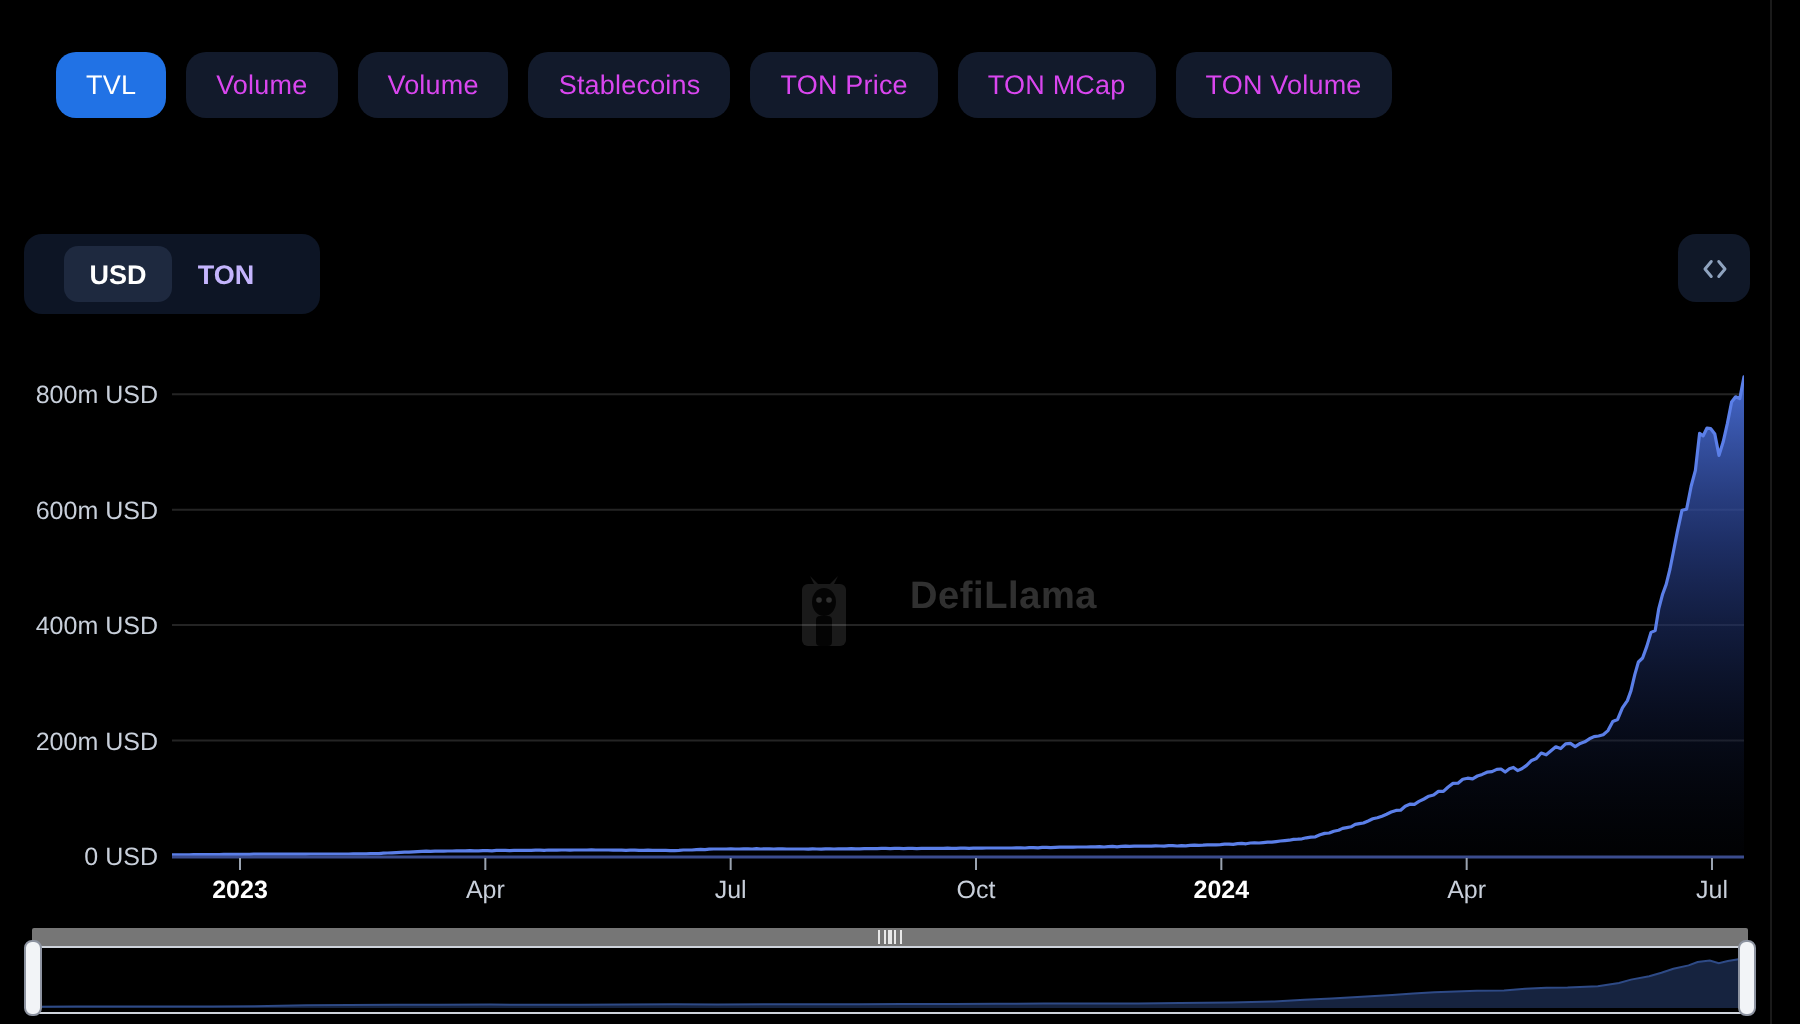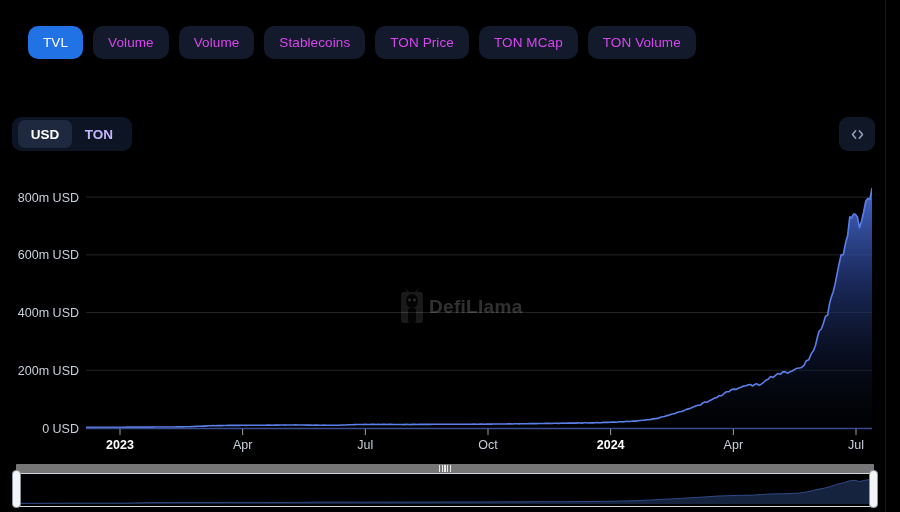--- a/index.html
+++ b/index.html
@@ -58,21 +58,21 @@
     left: 12px; top: 117px;
     width: 876px;
     height: 34px;
   }
   #denom-toggle {
     position: absolute;
     left: 0; top: 0;
     display: inline-flex;
     background: #0d1525;
     border-radius: 9px;
-    padding: 6px;
+    padding: 20px;
     height: 34px;
     align-items: center;
   }
   .denom {
     height: 28px;
     min-width: 54px;
     border: none;
     background: transparent;
     color: #c4b5fd;
     font-size: 13.5px;
@@ -126,22 +126,22 @@
   .xtick-label.year { fill: #ffffff; font-weight: bold; }
   .gridline { stroke: #242424; stroke-width: 1; }
   .axis-line { stroke: #3b4c8e; stroke-width: 1.4; }
   .tickmark  { stroke: #9aa3b0; stroke-width: 1; }
 
   
   #watermark {
     position: absolute;
     left: 395px; top: 288px;
     display: flex;
-    align-items: center;
-    gap: 0;
+    align-items: flex-start;
+    gap: 26px;
     opacity: 0.19;
     pointer-events: none;
   }
   #watermark .wm-text {
     color: #ffffff;
     font-size: 19px;
     font-weight: bold;
     font-family: "Liberation Sans", sans-serif;
     letter-spacing: 0.3px;
   }

